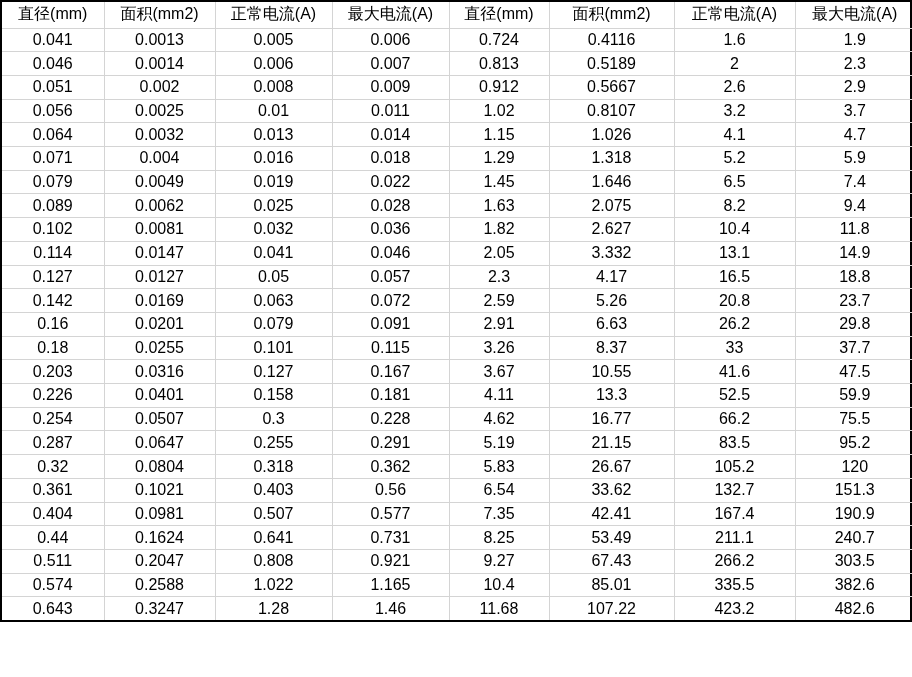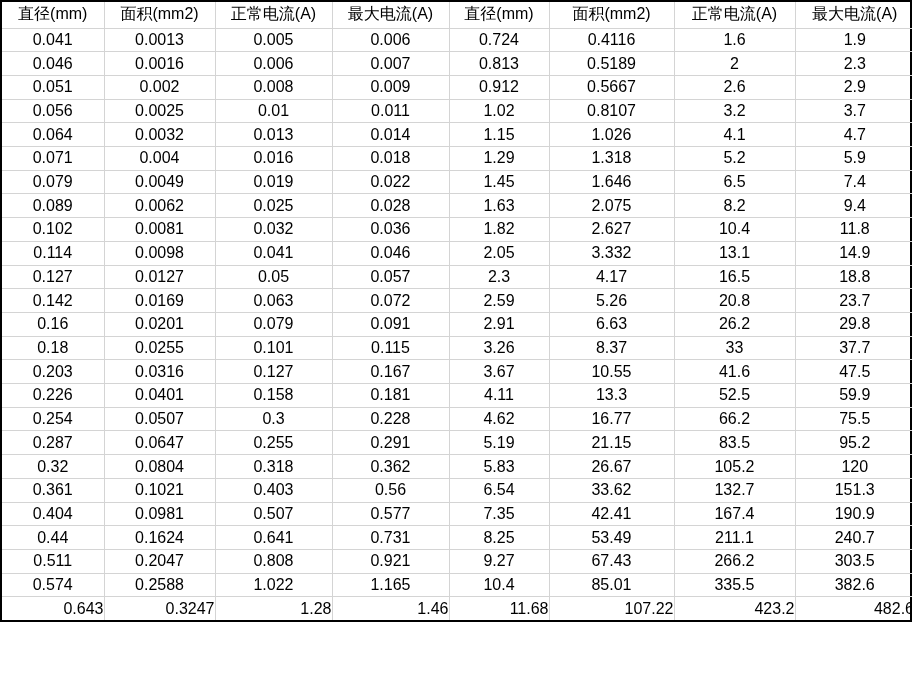--- a/index.html
+++ b/index.html
@@ -27,21 +27,21 @@
     border-right: 1px solid #d4d4d4;
     border-bottom: 1px solid #d4d4d4;
     text-align: center;
     vertical-align: middle;
     font-weight: 400;
     padding: 0;
     white-space: nowrap;
     overflow: hidden;
   }
   th:last-child, td:last-child { border-right: none; }
-  tbody tr:last-child td { border-bottom: none; text-align: right; }
+  tbody tr:last-child td { border-bottom: none; }
   thead tr { height: 26px; }
 </style>
 </head>
 <body>
 
 <div class="sheet">
   <table>
     <colgroup>
       <col style="width:102px">
       <col style="width:111px">
@@ -70,21 +70,21 @@
           <td>0.0013</td>
           <td>0.005</td>
           <td>0.006</td>
           <td>0.724</td>
           <td>0.4116</td>
           <td>1.6</td>
           <td>1.9</td>
         </tr>
         <tr>
           <td>0.046</td>
-          <td>0.0016</td>
+          <td>0.0014</td>
           <td>0.006</td>
           <td>0.007</td>
           <td>0.813</td>
           <td>0.5189</td>
           <td>2</td>
           <td>2.3</td>
         </tr>
         <tr>
           <td>0.051</td>
           <td>0.002</td>
@@ -150,21 +150,21 @@
           <td>0.0081</td>
           <td>0.032</td>
           <td>0.036</td>
           <td>1.82</td>
           <td>2.627</td>
           <td>10.4</td>
           <td>11.8</td>
         </tr>
         <tr>
           <td>0.114</td>
-          <td>0.0098</td>
+          <td>0.0147</td>
           <td>0.041</td>
           <td>0.046</td>
           <td>2.05</td>
           <td>3.332</td>
           <td>13.1</td>
           <td>14.9</td>
         </tr>
         <tr>
           <td>0.127</td>
           <td>0.0127</td>

